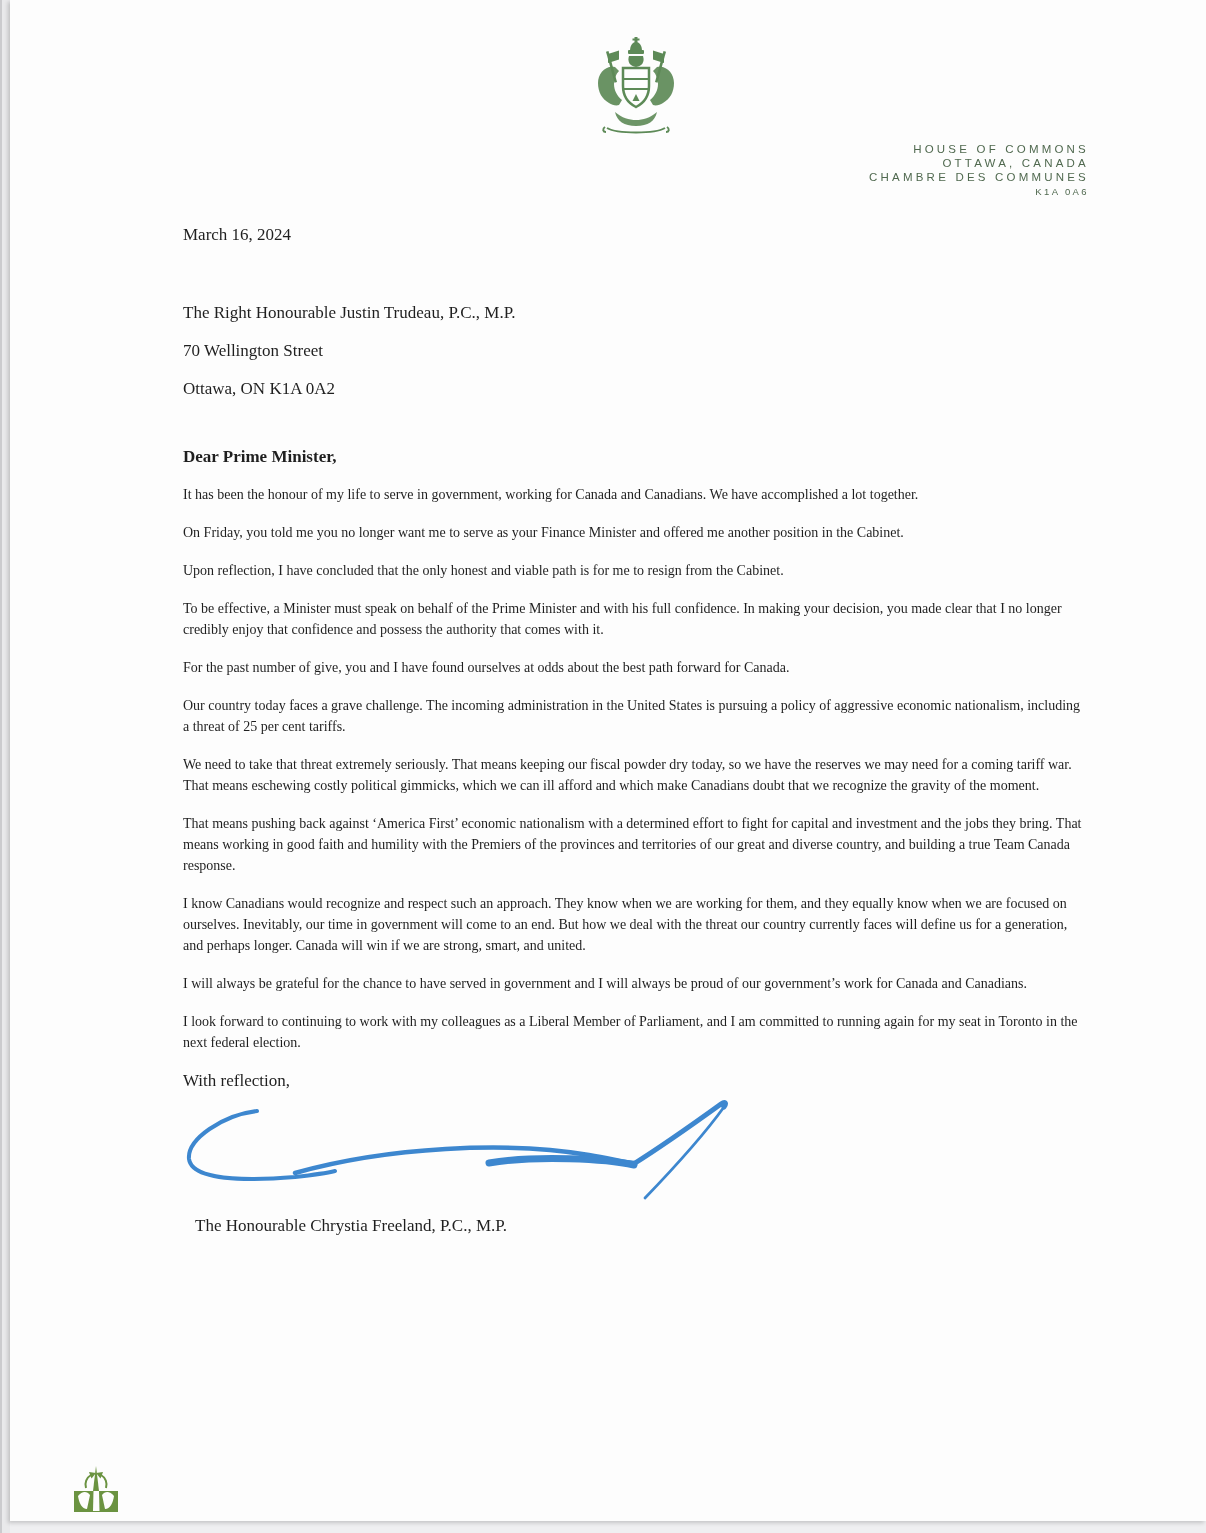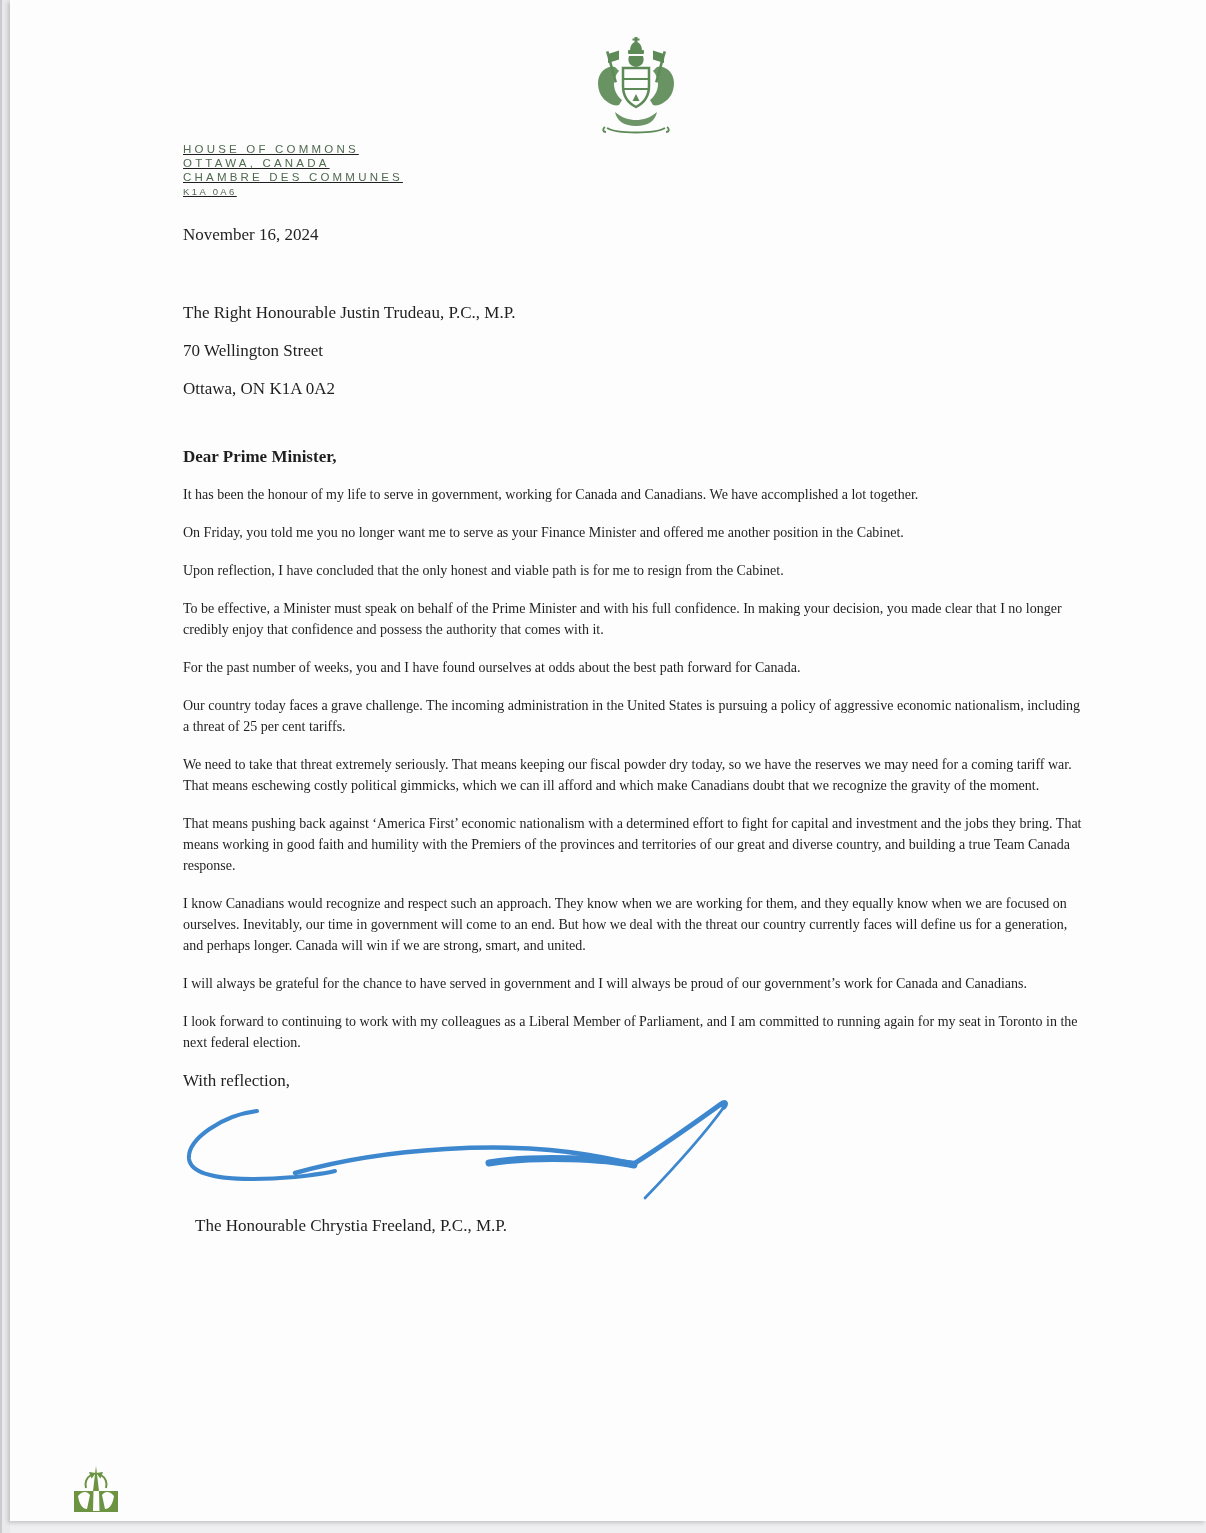--- a/index.html
+++ b/index.html
@@ -15,21 +15,21 @@
     position:absolute;left:10px;top:0;
     width:1196px;height:1521px;
     background:#fdfdfd;
     box-shadow:-2px 2px 4px rgba(0,0,0,.18);
   }
   .content{
     position:absolute;left:173px;top:0;width:906px;
     color:#1f1f1f;
   }
   
-  .letterhead{margin-top:36px;text-align:left;text-decoration:underline;}
+  .letterhead{margin-top:36px;text-align:right;}
   .crest{display:block;margin:0 auto 6px;}
   .lh-line{
     font-family:"Liberation Sans","DejaVu Sans",sans-serif;
     font-size:11.5px;line-height:14px;letter-spacing:3.2px;
     color:#50694f;
   }
   .lh-postal{
     font-family:"Liberation Sans","DejaVu Sans",sans-serif;
     font-size:9.5px;line-height:13px;letter-spacing:2.4px;
     color:#50694f;margin-top:1px;
@@ -78,36 +78,36 @@
             <path d="M90 91 c3 2 2 5 -1 5"></path>
           </g>
           <path d="M59 58 l3.5 7 h-7 z" fill="#5d8a57"></path>
         </svg>
         <div class="lh-line">HOUSE OF COMMONS</div>
         <div class="lh-line">OTTAWA, CANADA</div>
         <div class="lh-line">CHAMBRE DES COMMUNES</div>
         <div class="lh-postal">K1A 0A6</div>
       </div>
 
-      <div class="date">November 16, 2024</div>
+      <div class="date">March 16, 2024</div>
 
       <div class="recipient">
         <p>The Right Honourable Justin Trudeau, P.C., M.P.</p>
         <p>70 Wellington Street</p>
         <p>Ottawa, ON K1A 0A2</p>
       </div>
 
       <div class="salutation">Dear Prime Minister,</div>
 
       <div class="body">
         <p>It has been the honour of my life to serve in government, working for Canada and Canadians. We have accomplished a lot together.</p>
         <p>On Friday, you told me you no longer want me to serve as your Finance Minister and offered me another position in the Cabinet.</p>
         <p>Upon reflection, I have concluded that the only honest and viable path is for me to resign from the Cabinet.</p>
         <p>To be effective, a Minister must speak on behalf of the Prime Minister and with his full confidence. In making your decision, you made clear that I no longer credibly enjoy that confidence and possess the authority that comes with it.</p>
-        <p>For the past number of weeks, you and I have found ourselves at odds about the best path forward for Canada.</p>
+        <p>For the past number of give, you and I have found ourselves at odds about the best path forward for Canada.</p>
         <p>Our country today faces a grave challenge. The incoming administration in the United States is pursuing a policy of aggressive economic nationalism, including a threat of 25 per cent tariffs.</p>
         <p>We need to take that threat extremely seriously. That means keeping our fiscal powder dry today, so we have the reserves we may need for a coming tariff war. That means eschewing costly political gimmicks, which we can ill afford and which make Canadians doubt that we recognize the gravity of the moment.</p>
         <p>That means pushing back against ‘America First’ economic nationalism with a determined effort to fight for capital and investment and the jobs they bring. That means working in good faith and humility with the Premiers of the provinces and territories of our great and diverse country, and building a true Team Canada response.</p>
         <p>I know Canadians would recognize and respect such an approach. They know when we are working for them, and they equally know when we are focused on ourselves. Inevitably, our time in government will come to an end. But how we deal with the threat our country currently faces will define us for a generation, and perhaps longer. Canada will win if we are strong, smart, and united.</p>
         <p>I will always be grateful for the chance to have served in government and I will always be proud of our government’s work for Canada and Canadians.</p>
         <p>I look forward to continuing to work with my colleagues as a Liberal Member of Parliament, and I am committed to running again for my seat in Toronto in the next federal election.</p>
       </div>
 
       <div class="closing">With reflection,</div>
 

